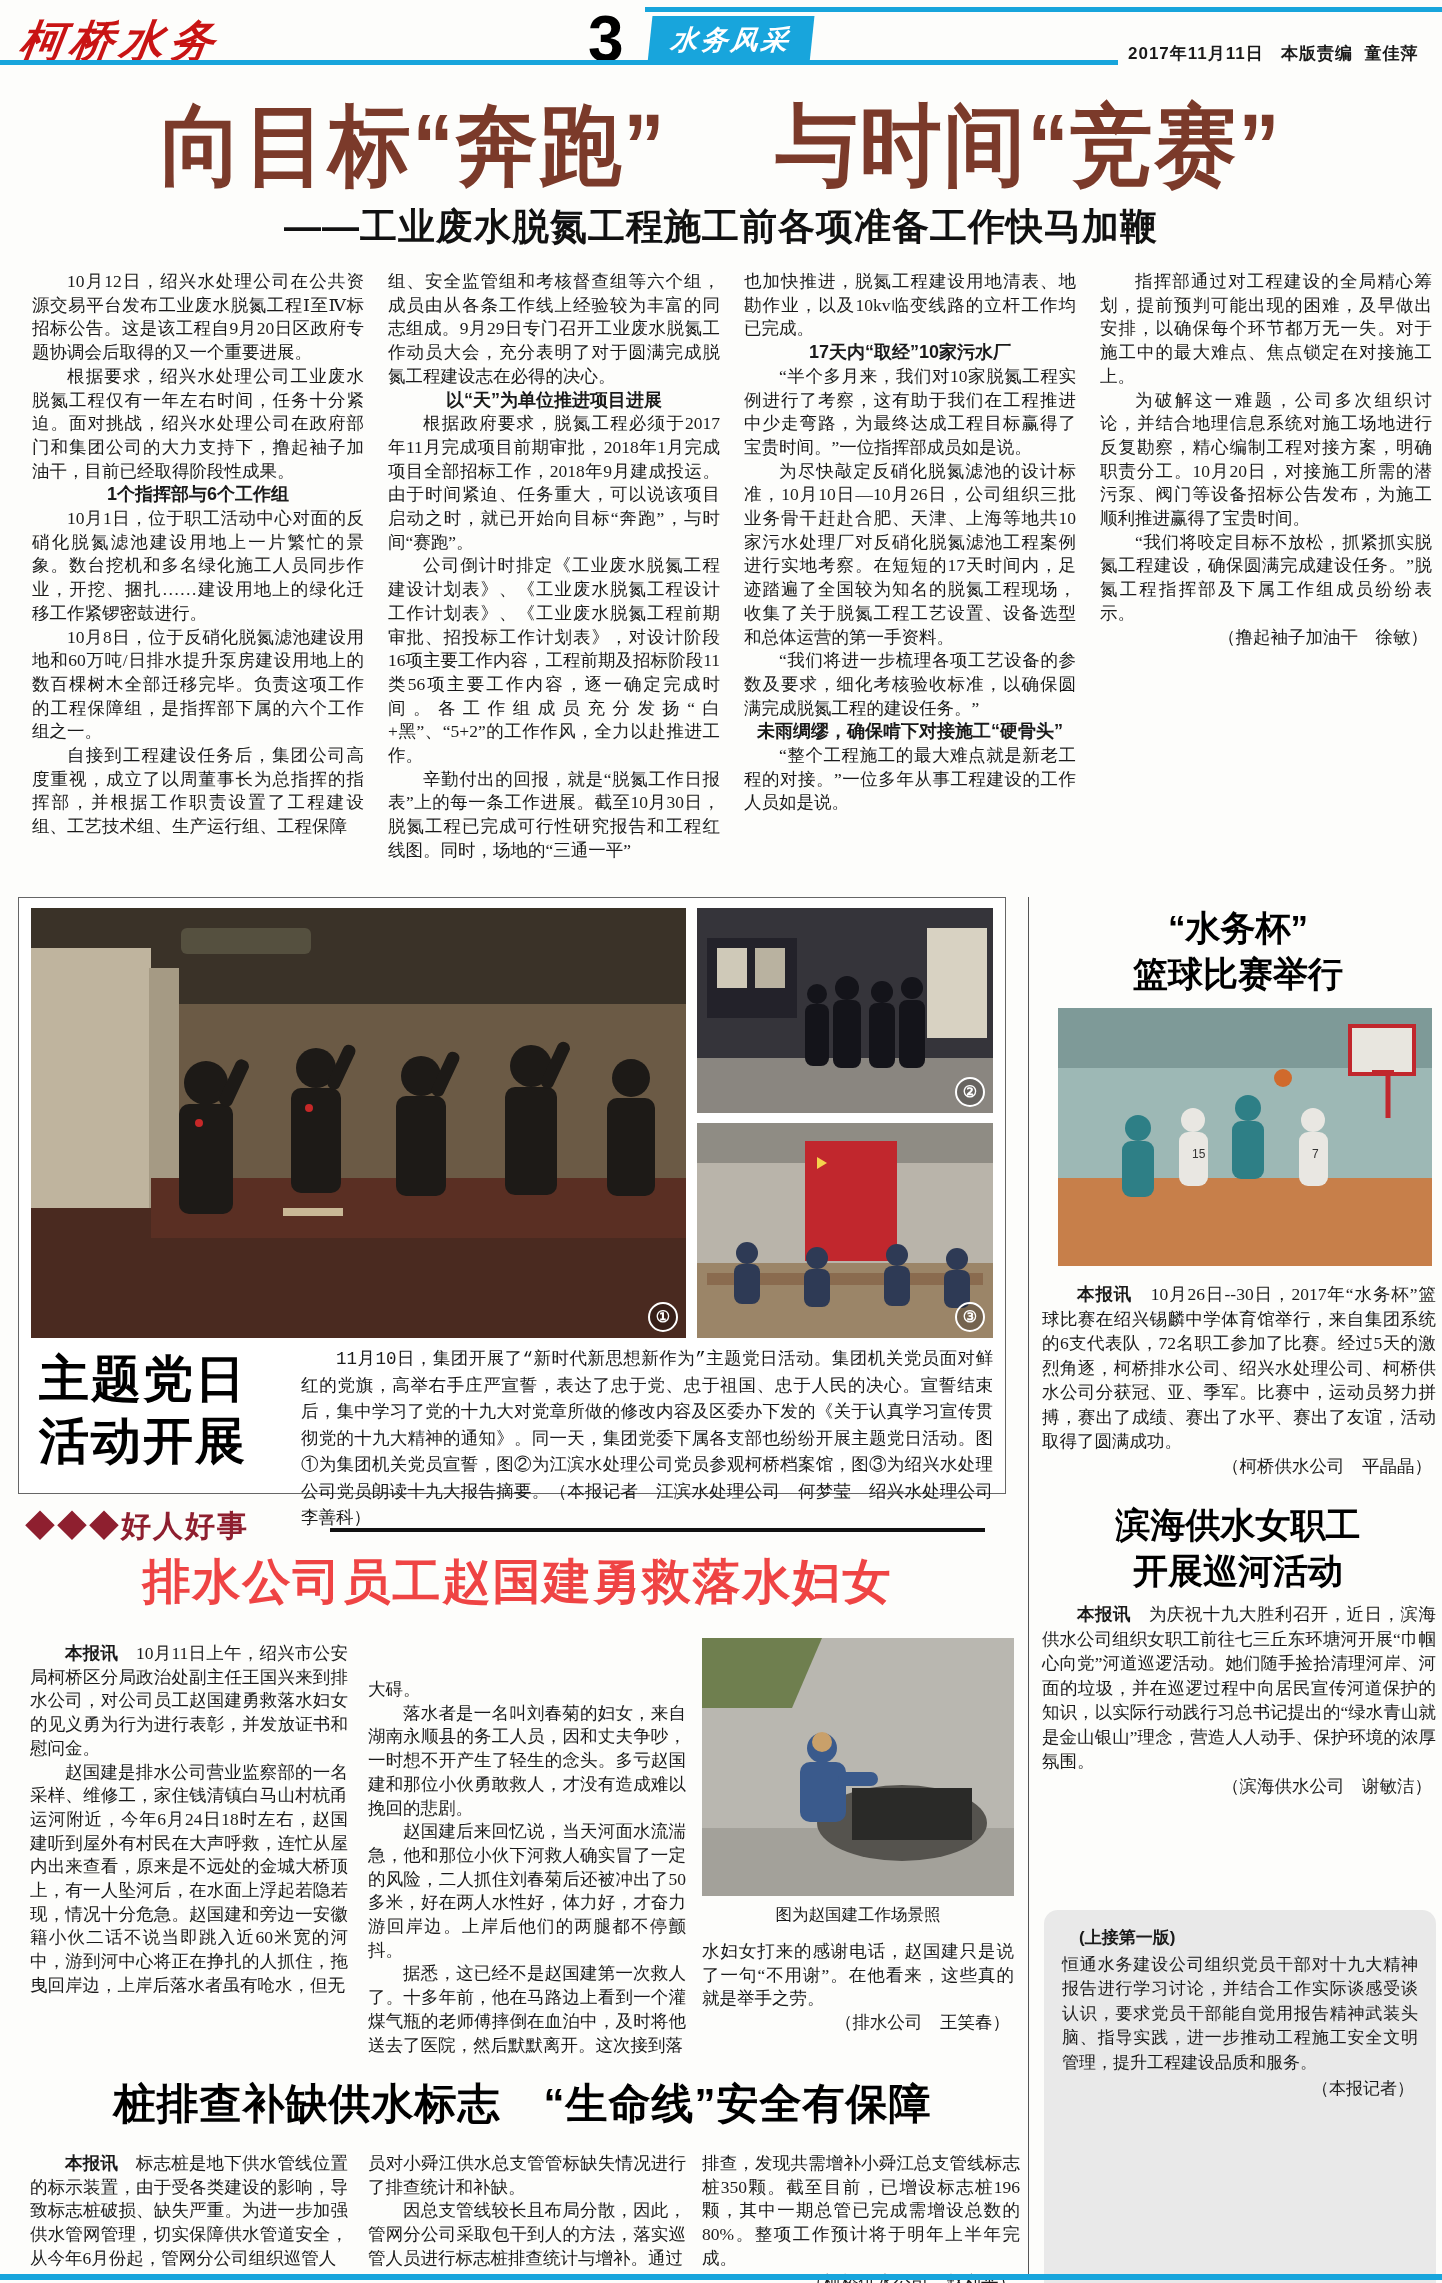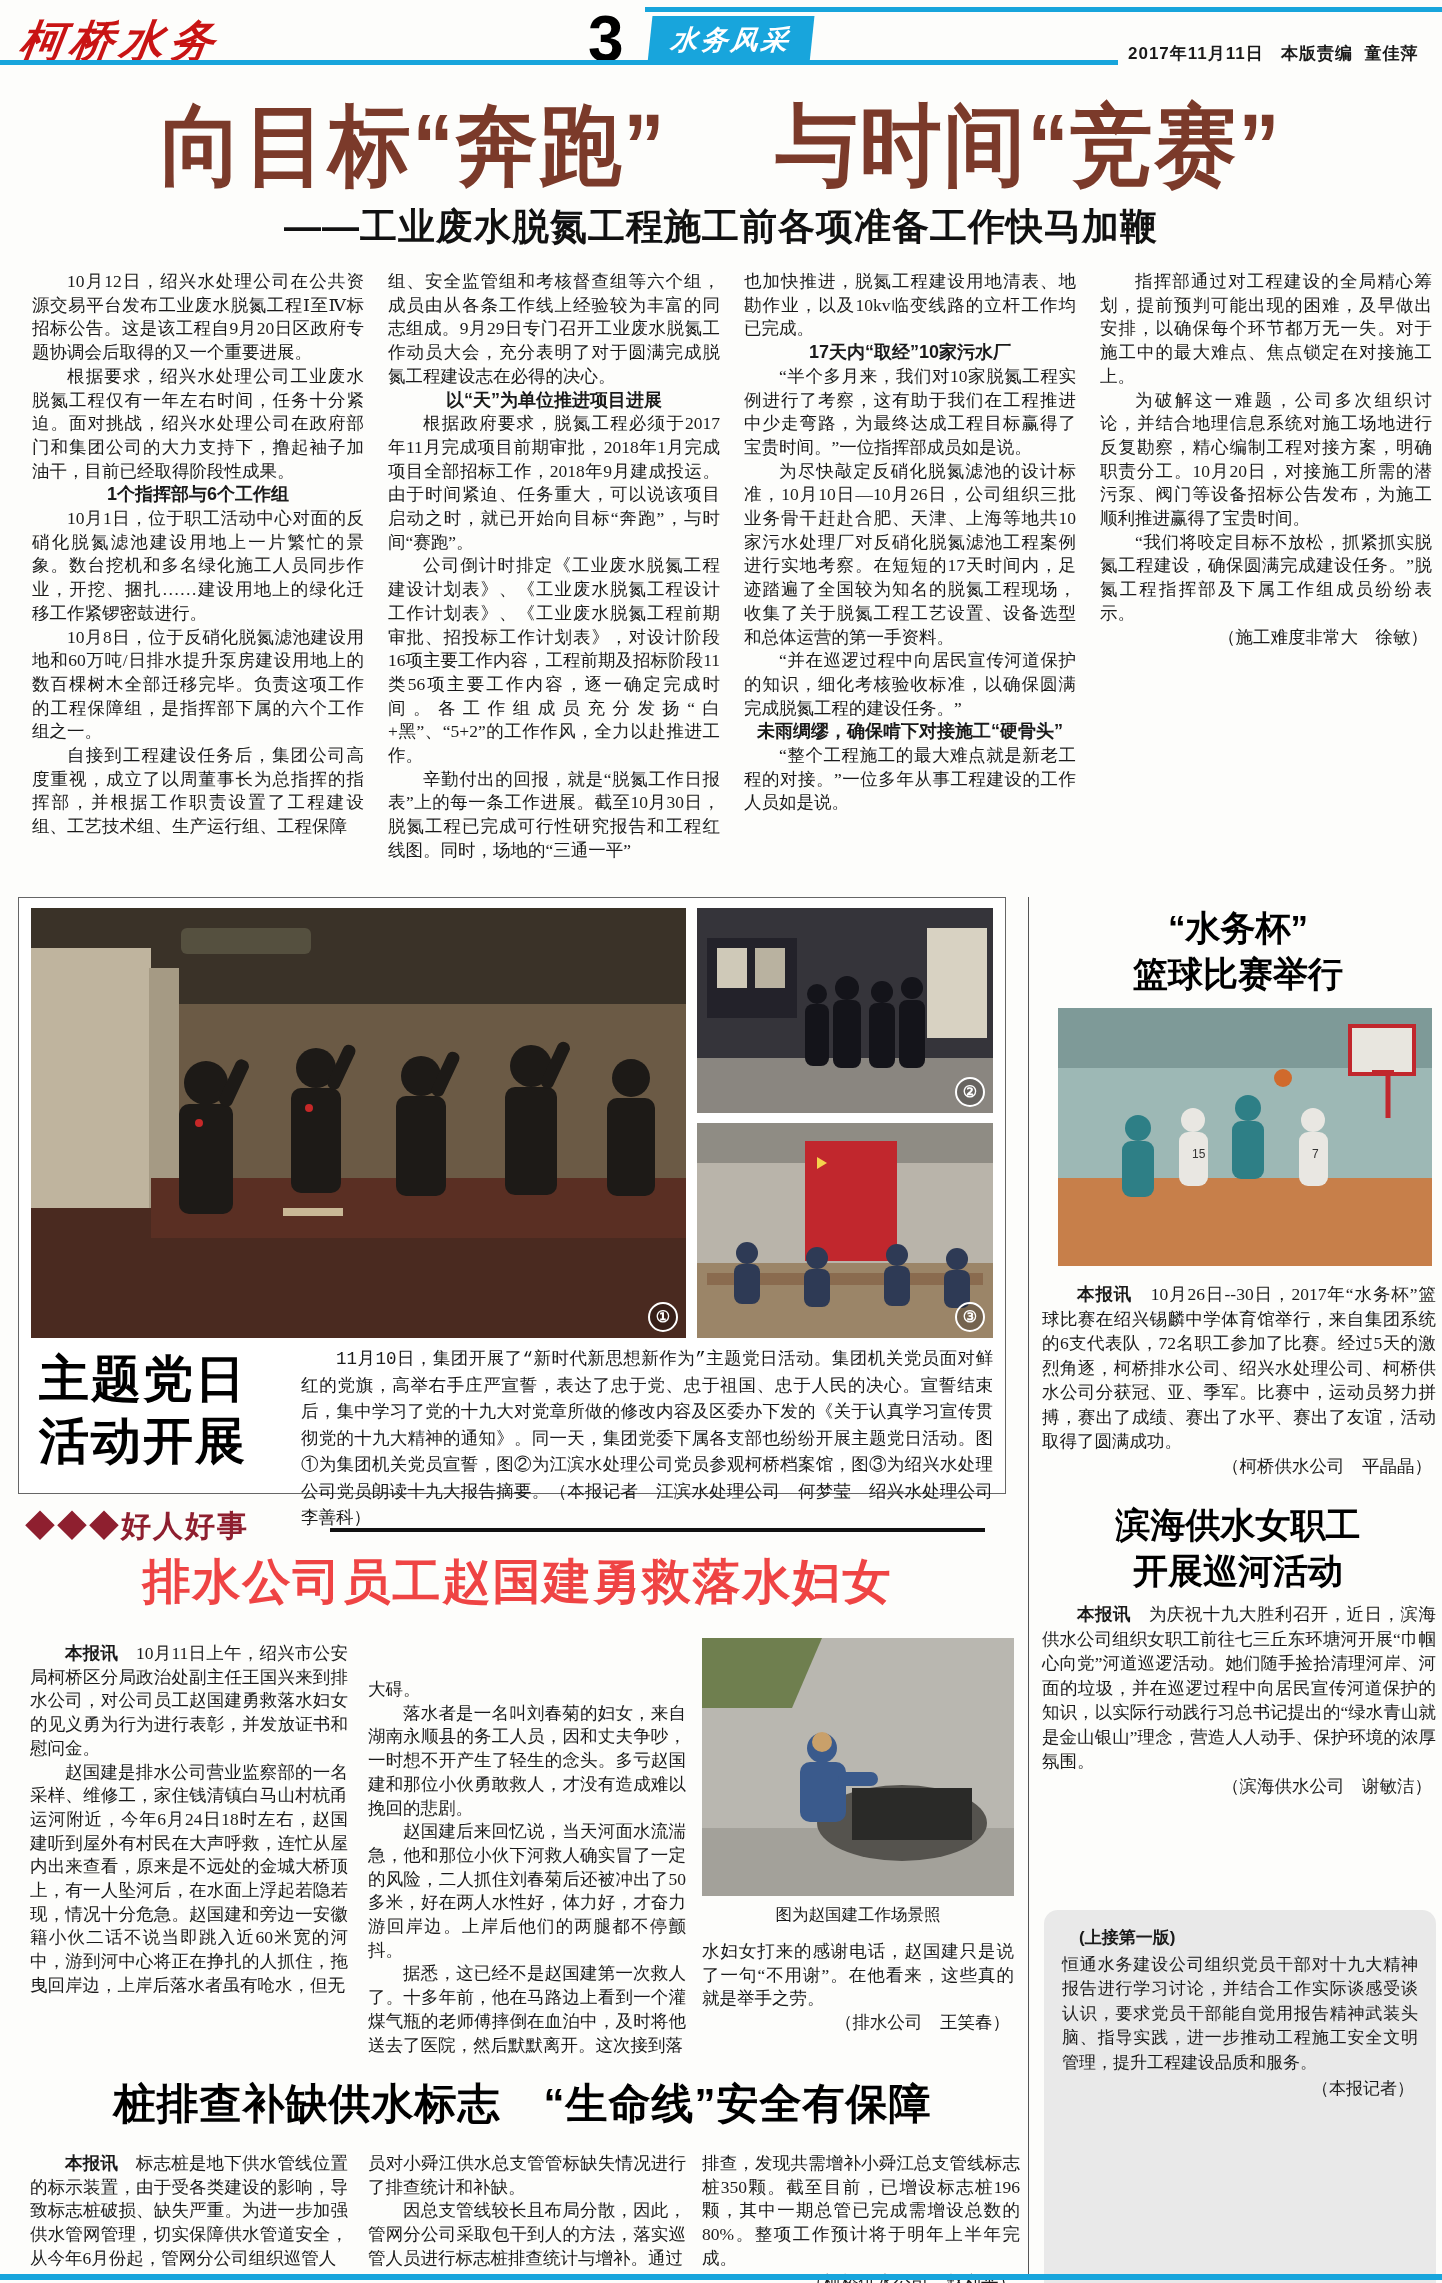--- a/index.html
+++ b/index.html
@@ -97,29 +97,29 @@
       <p class="subhead">以“天”为单位推进项目进展</p>
       <p class="para">根据政府要求，脱氮工程必须于2017年11月完成项目前期审批，2018年1月完成项目全部招标工作，2018年9月建成投运。由于时间紧迫、任务重大，可以说该项目启动之时，就已开始向目标“奔跑”，与时间“赛跑”。</p>
       <p class="para">公司倒计时排定《工业废水脱氮工程建设计划表》、《工业废水脱氮工程设计工作计划表》、《工业废水脱氮工程前期审批、招投标工作计划表》，对设计阶段16项主要工作内容，工程前期及招标阶段11类56项主要工作内容，逐一确定完成时间。各工作组成员充分发扬“白+黑”、“5+2”的工作作风，全力以赴推进工作。</p>
       <p class="para">辛勤付出的回报，就是“脱氮工作日报表”上的每一条工作进展。截至10月30日，脱氮工程已完成可行性研究报告和工程红线图。同时，场地的“三通一平”</p>
     </div>
   <div class="abs col cols" style="left:744px;top:270px;width:332px;height:625px;">
       <p class="para cont">也加快推进，脱氮工程建设用地清表、地勘作业，以及10kv临变线路的立杆工作均已完成。</p>
       <p class="subhead">17天内“取经”10家污水厂</p>
       <p class="para">“半个多月来，我们对10家脱氮工程实例进行了考察，这有助于我们在工程推进中少走弯路，为最终达成工程目标赢得了宝贵时间。”一位指挥部成员如是说。</p>
       <p class="para">为尽快敲定反硝化脱氮滤池的设计标准，10月10日—10月26日，公司组织三批业务骨干赶赴合肥、天津、上海等地共10家污水处理厂对反硝化脱氮滤池工程案例进行实地考察。在短短的17天时间内，足迹踏遍了全国较为知名的脱氮工程现场，收集了关于脱氮工程工艺设置、设备选型和总体运营的第一手资料。</p>
-      <p class="para">“并在巡逻过程中向居民宣传河道保护的知识，细化考核验收标准，以确保圆满完成脱氮工程的建设任务。”</p>
+      <p class="para">“我们将进一步梳理各项工艺设备的参数及要求，细化考核验收标准，以确保圆满完成脱氮工程的建设任务。”</p>
       <p class="subhead">未雨绸缪，确保啃下对接施工“硬骨头”</p>
       <p class="para">“整个工程施工的最大难点就是新老工程的对接。”一位多年从事工程建设的工作人员如是说。</p>
     </div>
   <div class="abs col cols" style="left:1100px;top:270px;width:332px;height:625px;">
       <p class="para">指挥部通过对工程建设的全局精心筹划，提前预判可能出现的困难，及早做出安排，以确保每个环节都万无一失。对于施工中的最大难点、焦点锁定在对接施工上。</p>
       <p class="para">为破解这一难题，公司多次组织讨论，并结合地理信息系统对施工场地进行反复勘察，精心编制工程对接方案，明确职责分工。10月20日，对接施工所需的潜污泵、阀门等设备招标公告发布，为施工顺利推进赢得了宝贵时间。</p>
       <p class="para">“我们将咬定目标不放松，抓紧抓实脱氮工程建设，确保圆满完成建设任务。”脱氮工程指挥部及下属工作组成员纷纷表示。</p>
-      <p class="sig">（施工难度非常大　徐敏）</p>
+      <p class="sig">（撸起袖子加油干　徐敏）</p>
     </div>
 
   <div class="abs photo-box">
 
     <div class="ph" style="left:12px;top:10px;width:655px;height:430px;">
       <svg width="655" height="430" viewBox="0 0 655 430">
         <rect width="655" height="430" fill="#6b5a45"></rect>
         <rect width="655" height="96" fill="#3a3228"></rect>
         <rect x="150" y="20" width="130" height="26" rx="6" fill="#55503f"></rect>
         <rect x="0" y="40" width="120" height="390" fill="#bfb49e"></rect>

